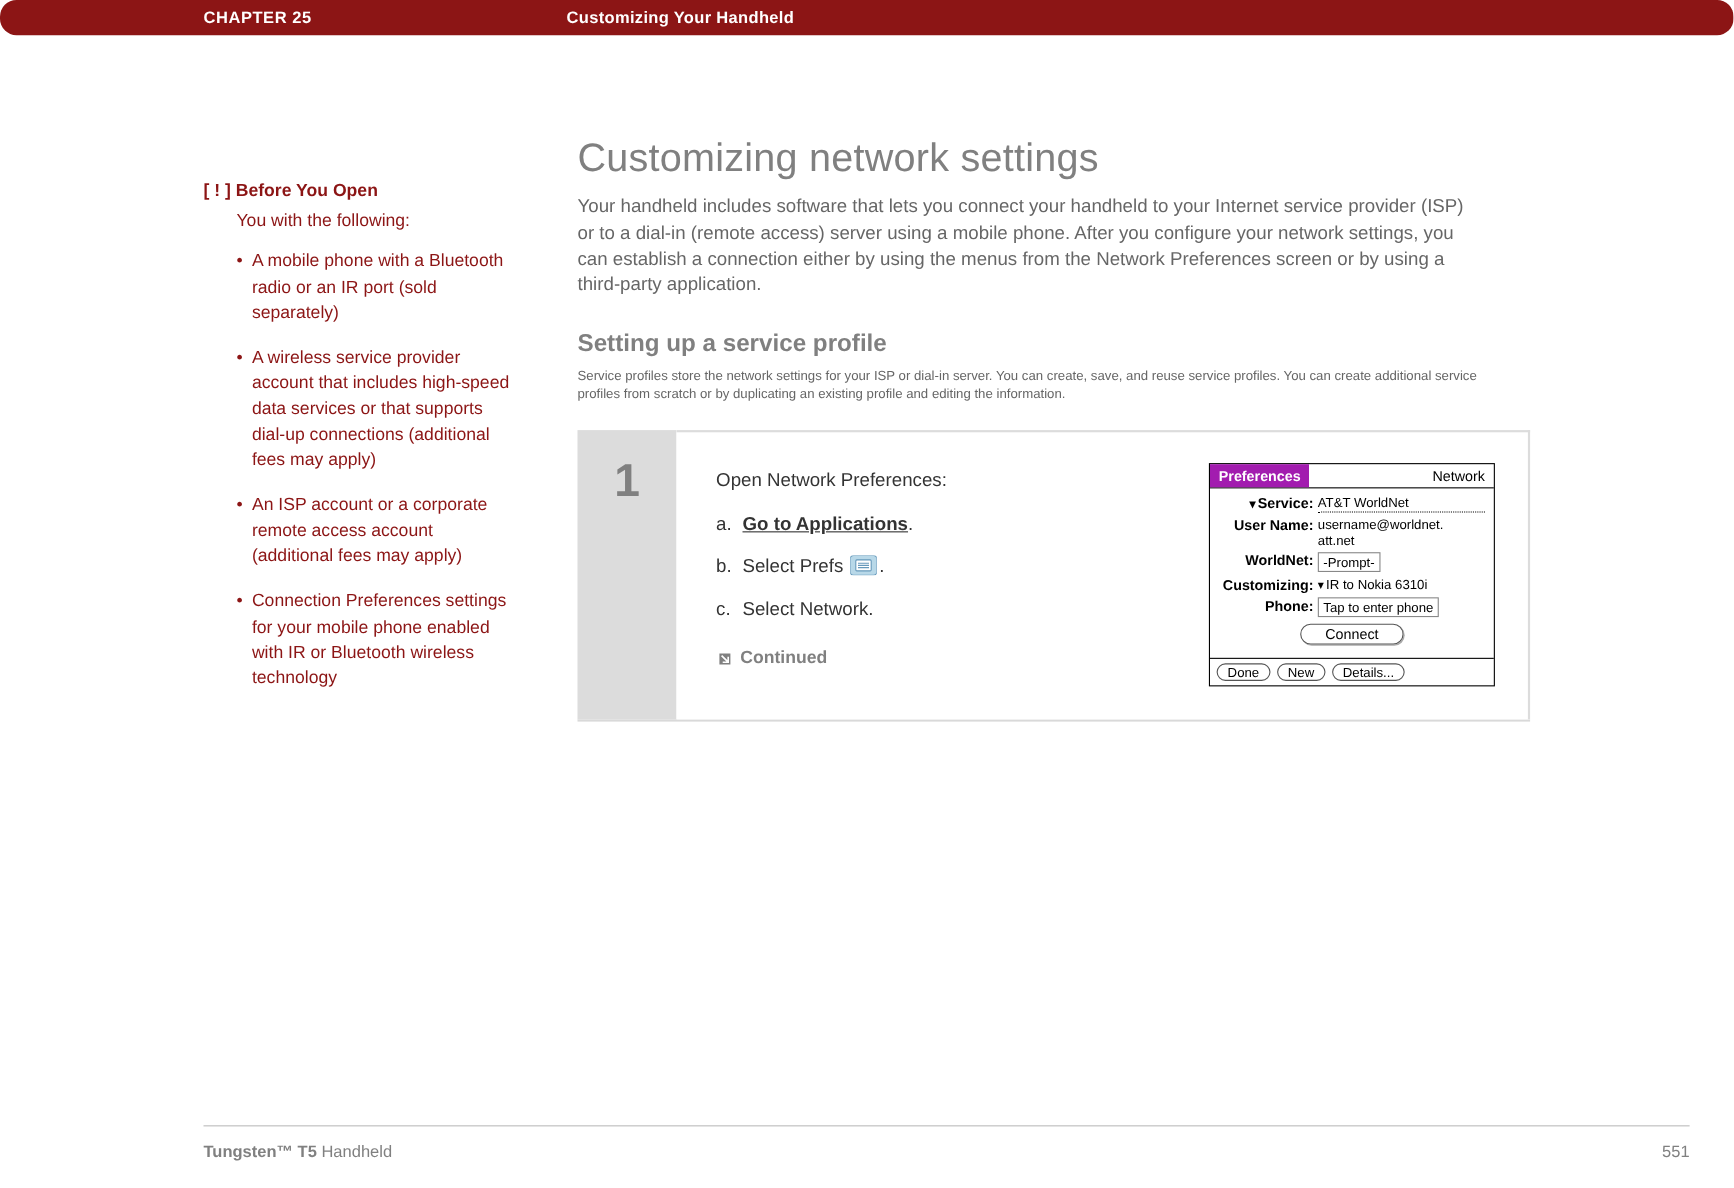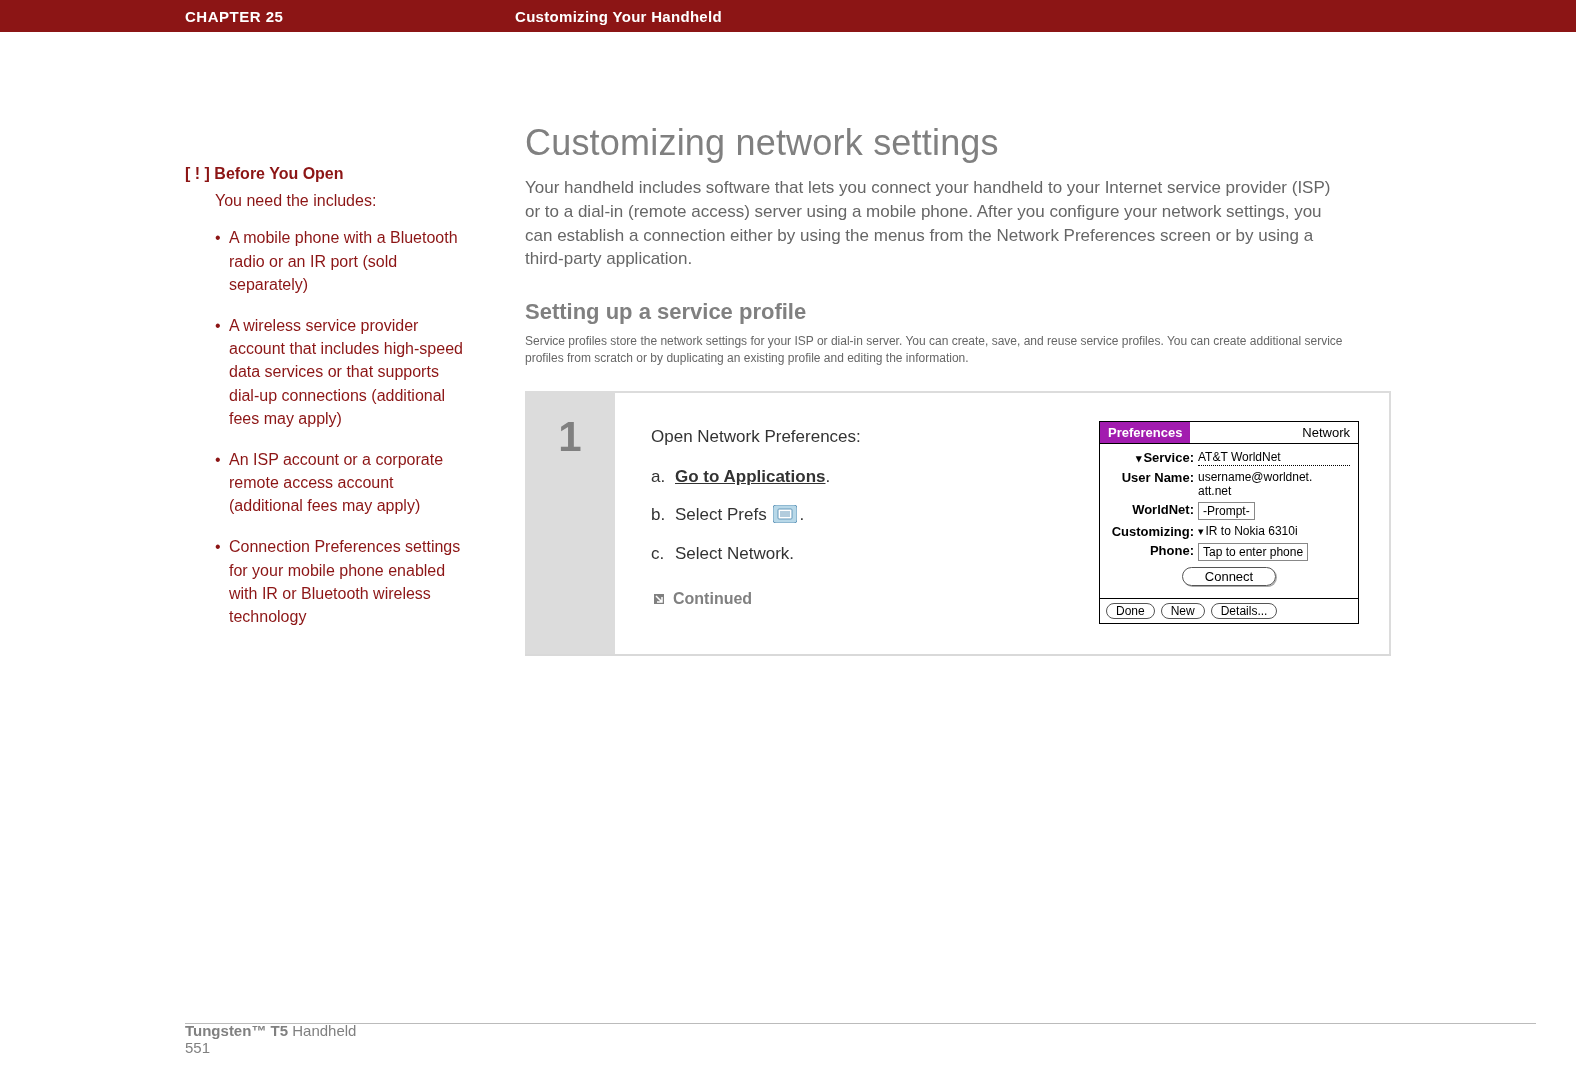--- a/index.html
+++ b/index.html
@@ -13,20 +13,21 @@
   }
   .header-bar {
     background: #8c1515;
     color: #ffffff;
     height: 32px;
     display: flex;
     align-items: center;
     padding-left: 185px;
     font-weight: bold;
     font-size: 15px;
+    border-radius: 15px;
   }
   .header-chapter { width: 330px; letter-spacing: 0.5px; }
   .header-title { letter-spacing: 0.3px; }
   .page {
     padding: 0 185px 0 185px;
     display: flex;
     gap: 60px;
   }
   .sidebar {
     width: 280px;
@@ -144,39 +145,38 @@
     border-top: 1px solid #bbbbbb;
   }
   .footer {
     position: absolute;
     left: 185px; right: 40px;
     bottom: 24px;
     display: flex;
     justify-content: space-between;
     color: #808080;
     font-size: 15px;
-    flex-direction: column;
   }
   .footer-product b { font-weight: bold; }
 </style>
 </head>
 <body>
 
 <div class="header-bar">
   <div class="header-chapter">CHAPTER 25</div>
   <div class="header-title">Customizing Your Handheld</div>
 </div>
 
 <div class="page">
 
   <aside class="sidebar">
     <div>
       <span class="byb-bracket">[</span><span class="byb-bracket"> ! </span><span class="byb-bracket">]</span><span class="byb-label"> Before You Open</span>
     </div>
-    <div class="byb-intro">You need the includes:</div>
+    <div class="byb-intro">You with the following:</div>
     <div class="byb-list">
       <div class="byb-item">
         <span class="byb-bullet">•</span>
         <span>A mobile phone with a Bluetooth radio or an IR port (sold separately)</span>
       </div>
       <div class="byb-item">
         <span class="byb-bullet">•</span>
         <span>A wireless service provider account that includes high-speed data services or that supports dial-up connections (additional fees may apply)</span>
       </div>
       <div class="byb-item">

